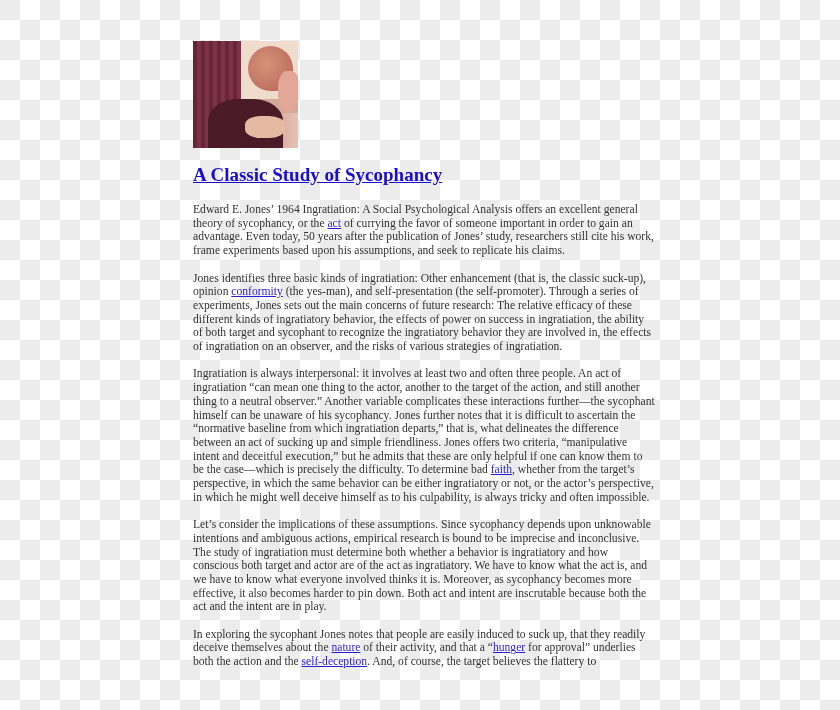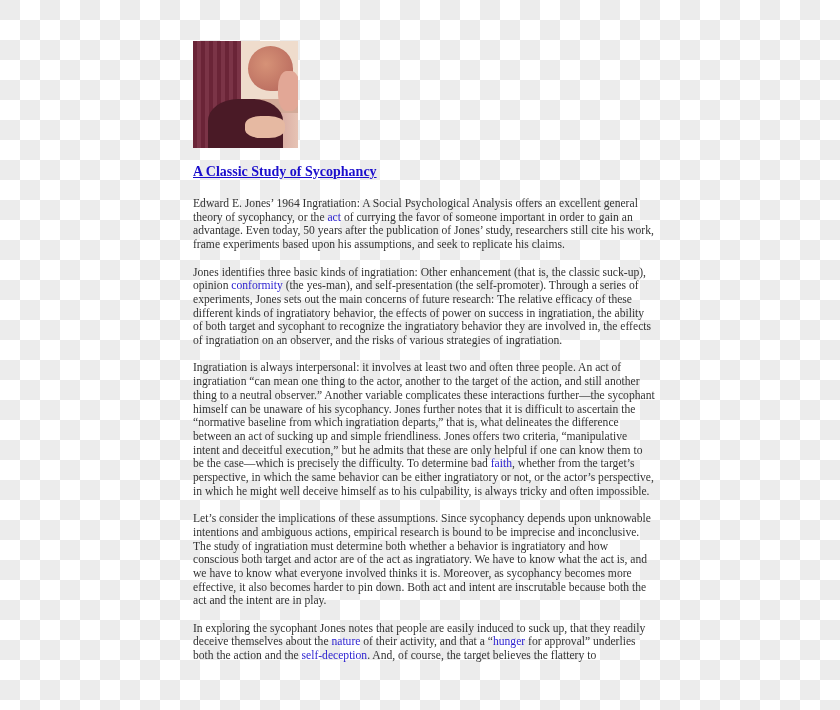--- a/index.html
+++ b/index.html
@@ -29,29 +29,29 @@
   .photo .face { position:absolute; left:85px; top:30px; width:22px; height:40px; border-radius:40%;
     background:#e2a796; }
   .photo .shoulder { position:absolute; left:15px; top:58px; width:75px; height:55px; border-radius:40% 40% 0 0;
     background:#4a1a26; }
   .photo .hands { position:absolute; left:52px; top:75px; width:40px; height:22px; border-radius:40%;
     background:#e6b9a2; }
   .photo .paper { position:absolute; left:48px; top:58px; width:57px; height:14px; background:#d3aa98; }
 
   .title {
     display: inline-block; margin-top: 16px;
-    font-size: 14px; font-weight: bold; color: #1a0dcc;
+    font-size: 19px; font-weight: bold; color: #1a0dcc;
     text-decoration: underline; cursor: pointer;
   }
   p {
     margin: 0; font-size: 11.6px; line-height: 13.7px; color: #333333;
   }
   .p1 { margin-top: 17px; }
   .pgap { margin-top: 13.7px; }
-  a.inline { color: #2a1fd0; cursor: pointer; }
+  a.inline { color: #2a1fd0; text-decoration: underline; cursor: pointer; }
 </style>
 </head>
 <body>
 
 <div class="doc">
   <div class="photo" title="Photo of a man bowing his head, leaning over another person's shoulder">
     <div class="curtain"></div>
     <div class="wall"></div>
     <div class="paper"></div>
     <div class="shoulder"></div>

